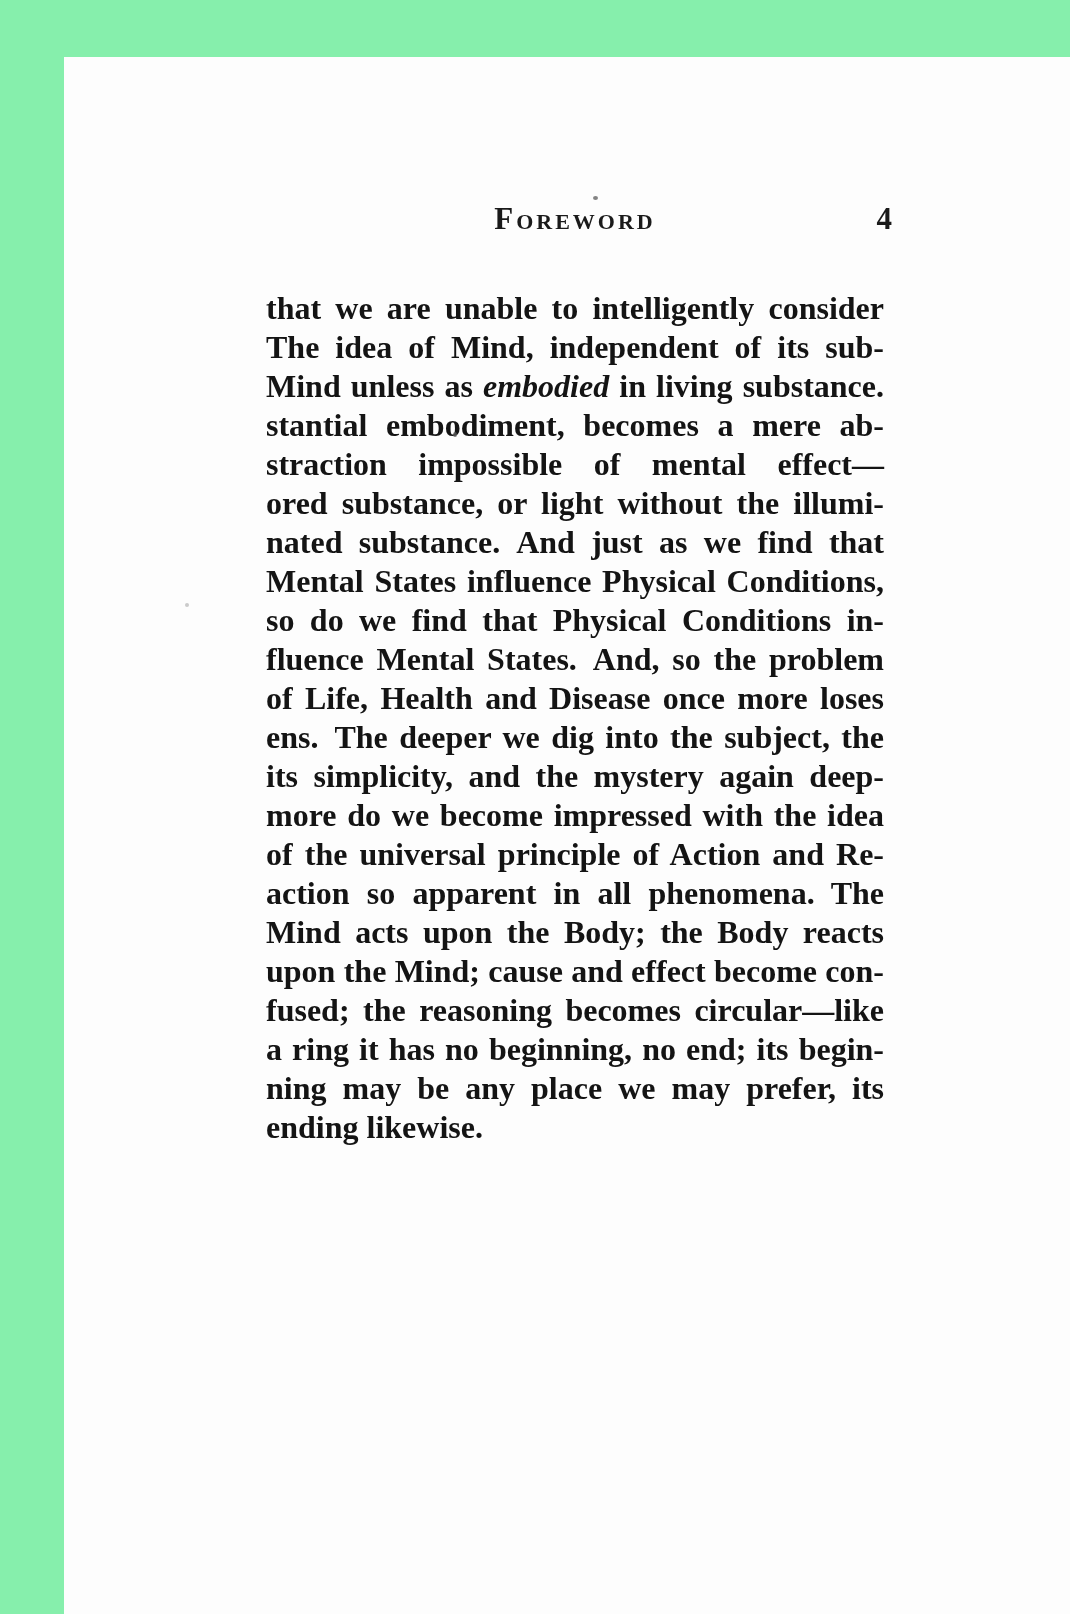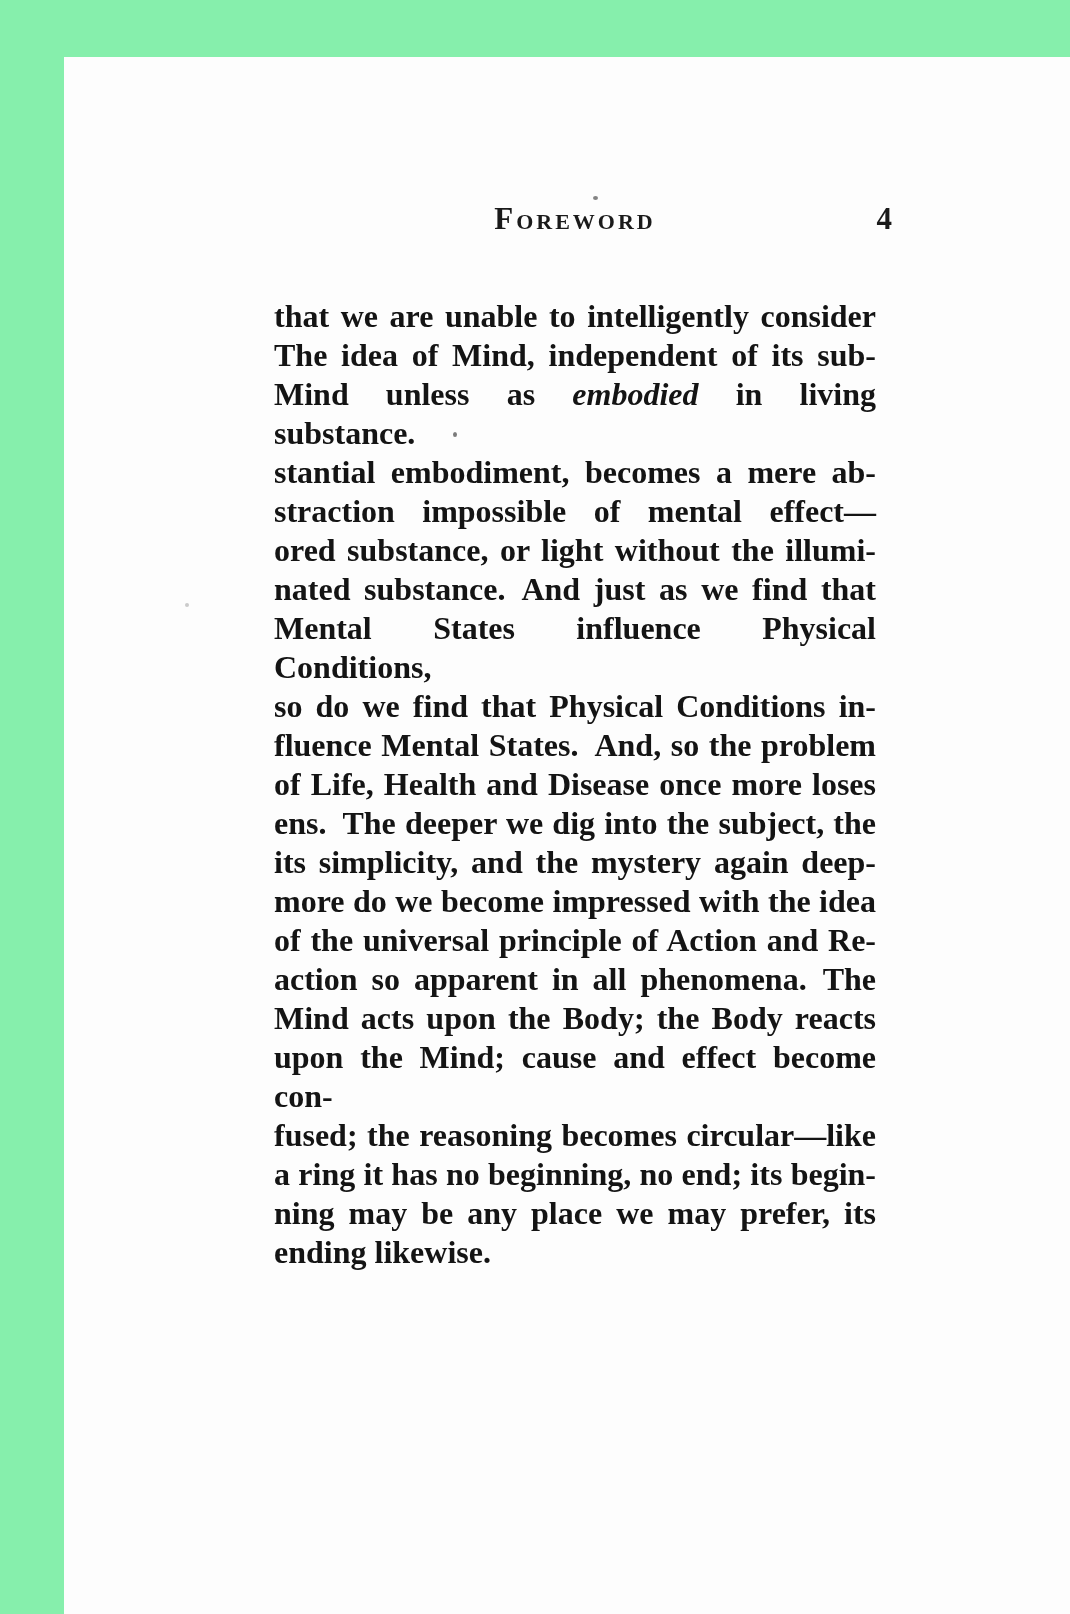--- a/index.html
+++ b/index.html
@@ -57,21 +57,21 @@
   .body-text {
     position: absolute;
     left: 258px;
     top: 281px;
     width: 634px;
     font-size: 32px;
     font-weight: 700;
     line-height: 39px;
     color: #141414;
   }
-  .paragraph { margin: 16px; }
+  .paragraph { margin: 8px; }
   .line {
     text-align: justify;
     text-align-last: justify;
     -moz-text-align-last: justify;
     white-space: normal;
   }
   .line.last-left {
     text-align-last: left;
     -moz-text-align-last: left;
   }

